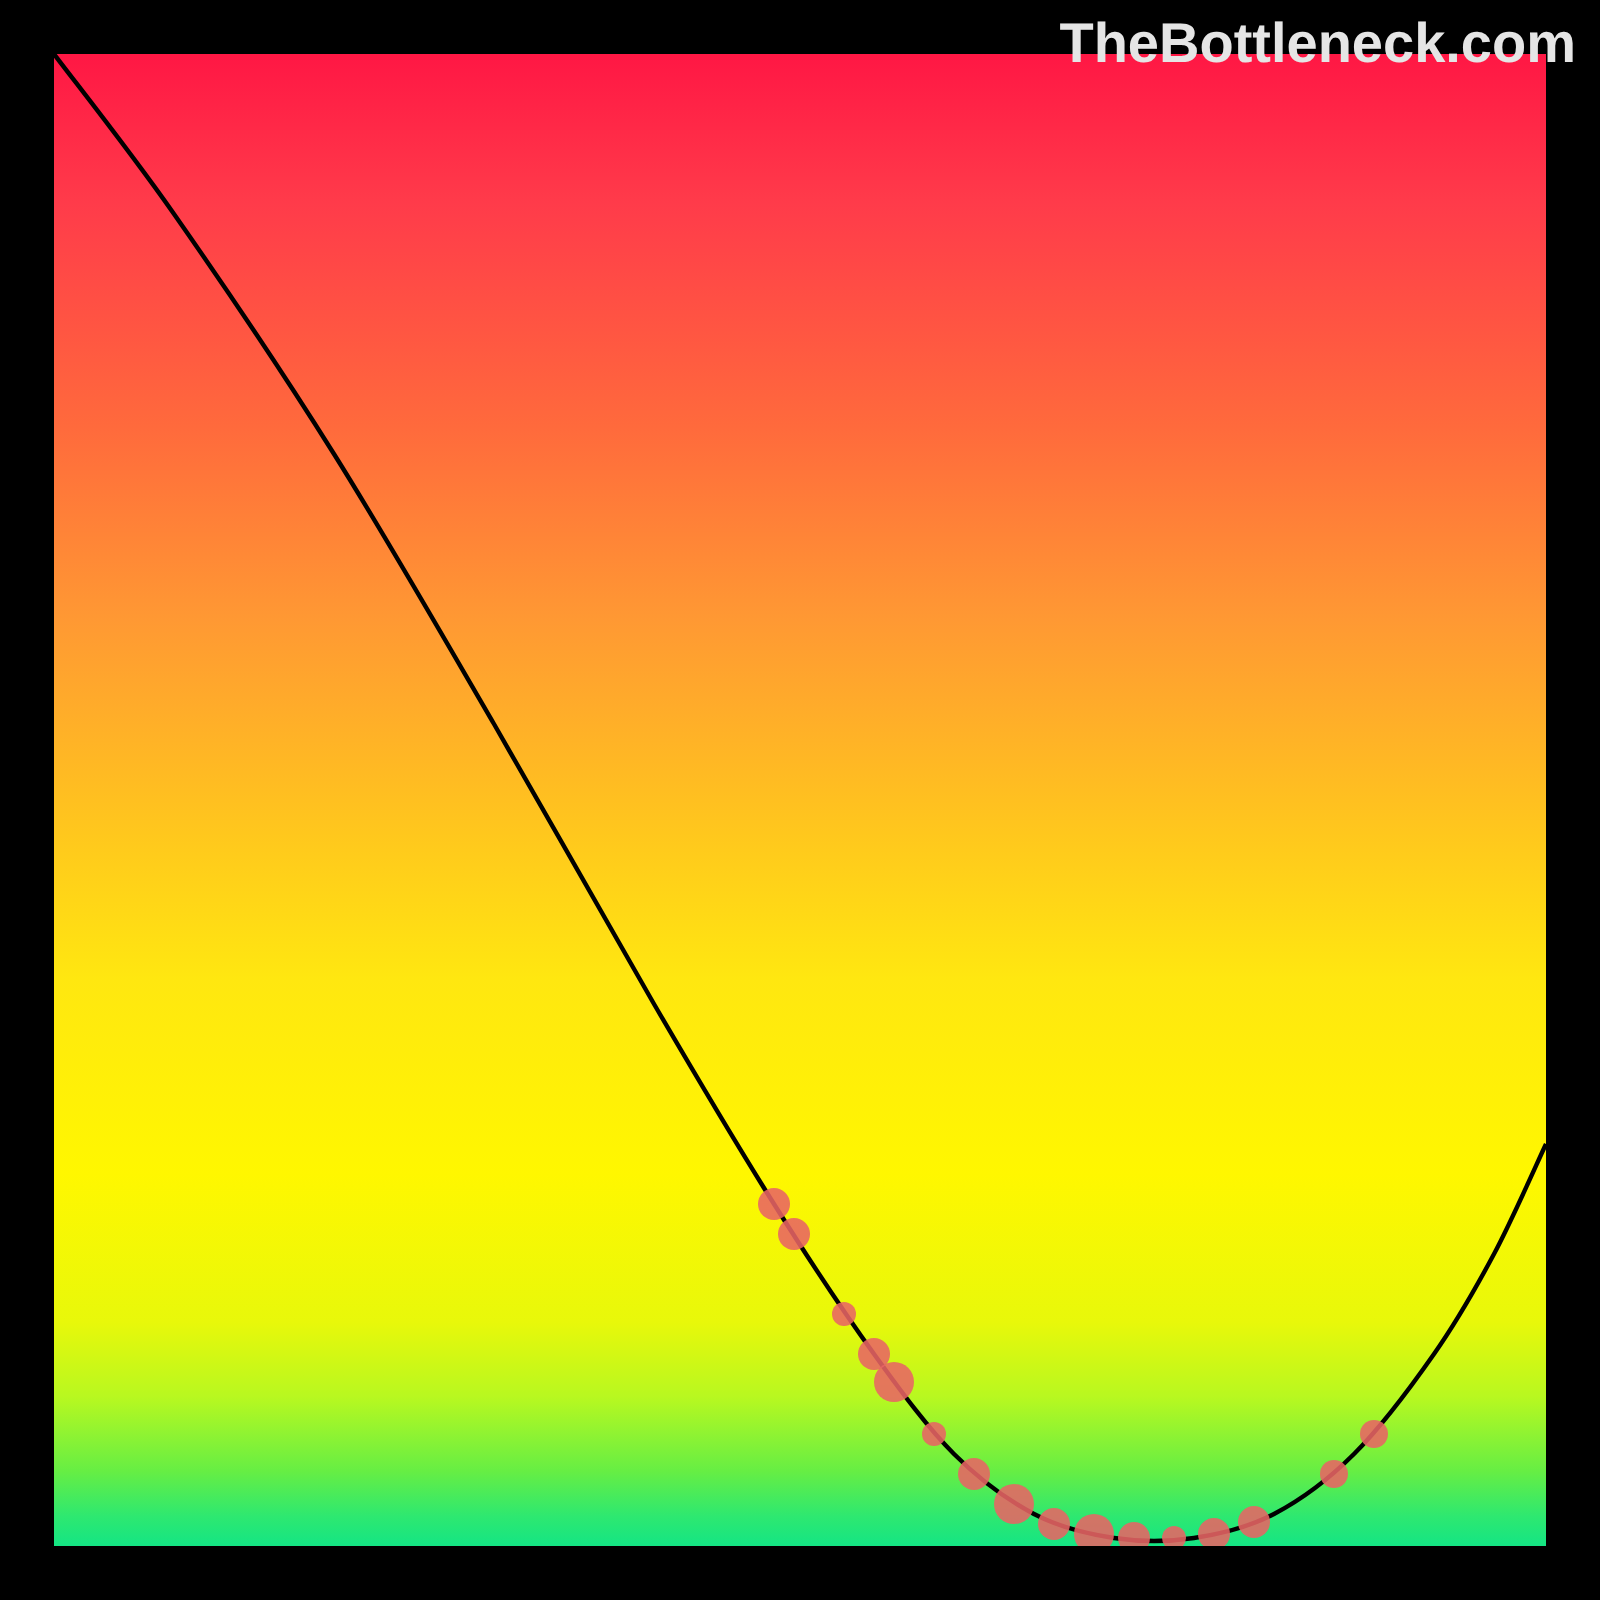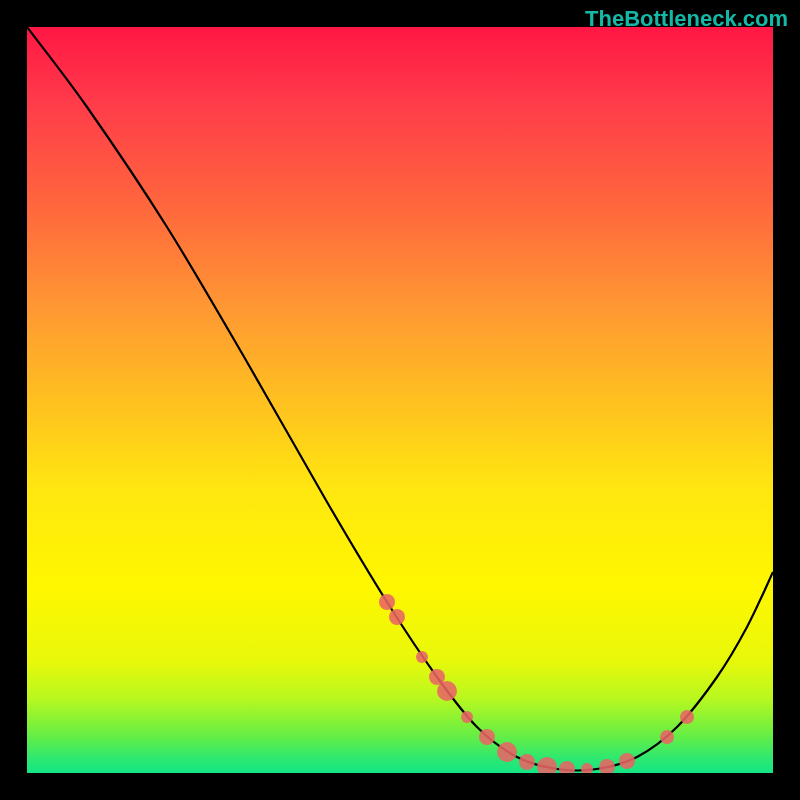--- a/index.html
+++ b/index.html
@@ -8,22 +8,22 @@
     background: #000;
     width: 800px;
     height: 800px;
     position: relative;
     font-family: Arial, sans-serif;
   }
   .watermark {
     position: absolute;
     top: 6px;
     right: 12px;
-    color: #14b8a6;
-    font-size: 22px;
+    color: #e5e5e5;
+    font-size: 28px;
     font-weight: bold;
     z-index: 10;
   }
   .plot-area {
     position: absolute;
     left: 27px;
     top: 27px;
     width: 746px;
     height: 746px;
     overflow: hidden;

